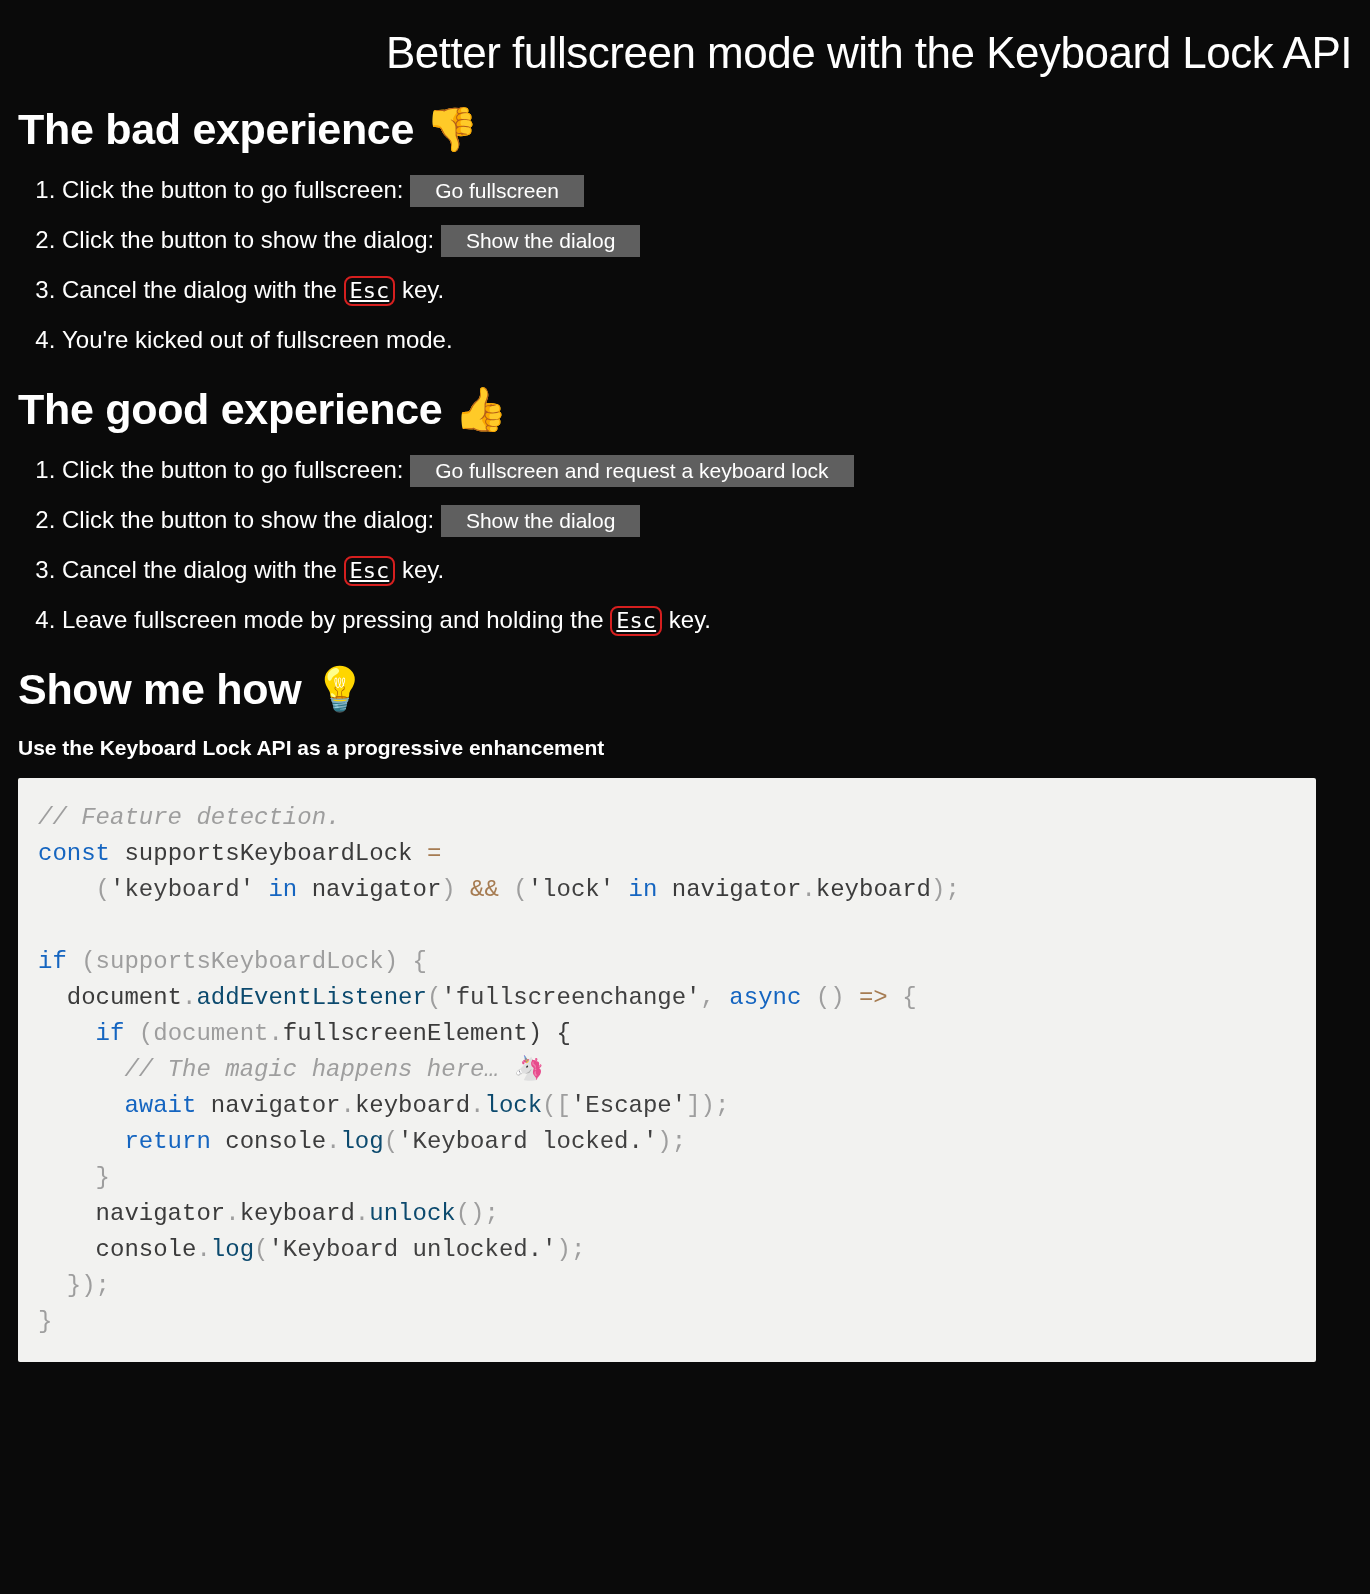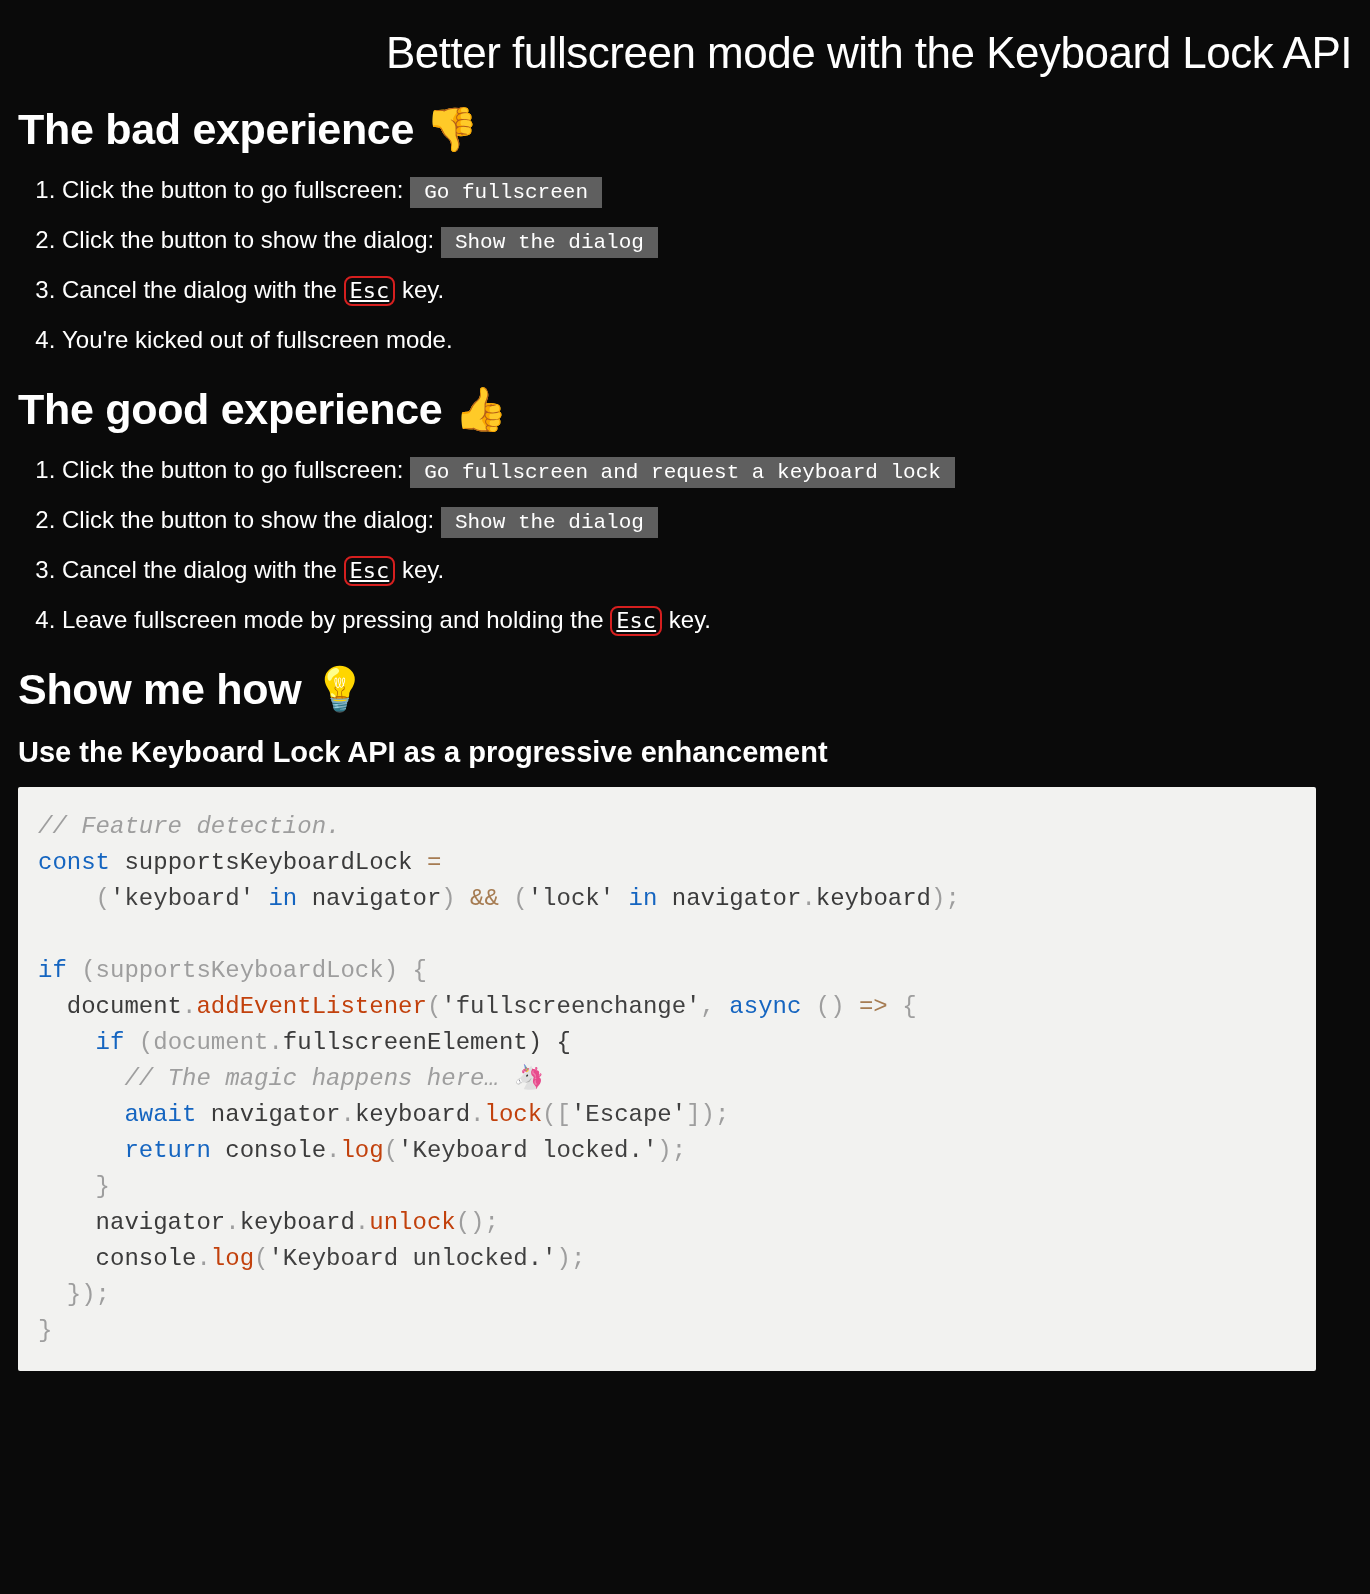--- a/index.html
+++ b/index.html
@@ -21,41 +21,41 @@
     letter-spacing: -0.5px;
     text-align: right;
   }
   h2 {
     font-size: 43px;
     font-weight: 800;
     margin: 26px 0 18px 0;
     letter-spacing: -0.3px;
   }
   h3 {
-    font-size: 29px;
+    font-size: 21px;
     font-weight: 800;
     margin: 22px 0 18px 0;
   }
   ol {
     margin: 12px 0 20px 0;
     padding-left: 44px;
     font-size: 24px;
     line-height: 1.5;
   }
   ol li {
     margin: 14px 0;
   }
   .btn {
     display: inline-block;
     background: #5f5f5f;
     color: #ffffff;
     border: none;
     font-size: 21px;
-    padding: 4px 14px;
-    font-family: Liberation Mono, monospace;
+    padding: 4px 25px;
+    font-family: Liberation Sans, sans-serif;
     cursor: pointer;
     vertical-align: baseline;
   }
   kbd.esc {
     font-family: ui-monospace, SFMono-Regular, Menlo, Consolas, monospace;
     font-size: 22px;
     color: #ffffff;
     border: 2px solid #d61f1f;
     border-radius: 8px;
     padding: 0 4px 1px 4px;
@@ -71,21 +71,21 @@
     padding: 22px 20px;
     border-radius: 2px;
     overflow: auto;
     margin-top: 18px;
     width: 1298px;
   }
   .tok-comment { color: #9e9e9e; font-style: italic; }
   .tok-kw      { color: #1565c0; }
   .tok-str     { color: #404040; }
   .tok-punct   { color: #9e9e9e; }
-  .tok-fn      { color: #c2410c; text-align: right; }
+  .tok-fn      { color: #0c4a6e; text-align: right; }
   .tok-op      { color: #a67c52; }
 </style>
 </head>
 <body>
 
 <h1>Better fullscreen mode with the Keyboard Lock API</h1>
 
 <h2>The bad experience 👎</h2>
 <ol>
   <li>

